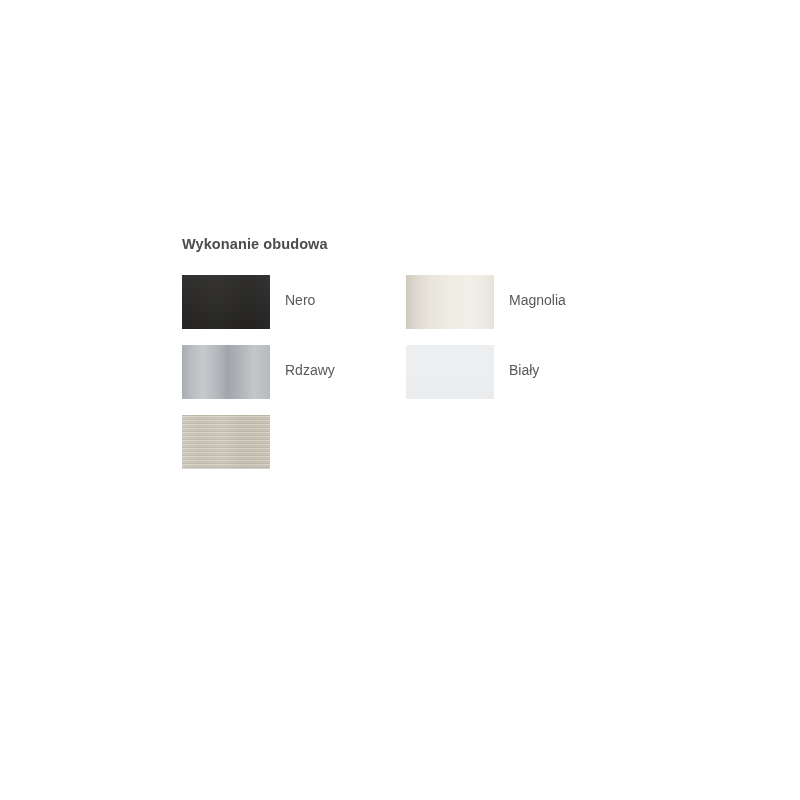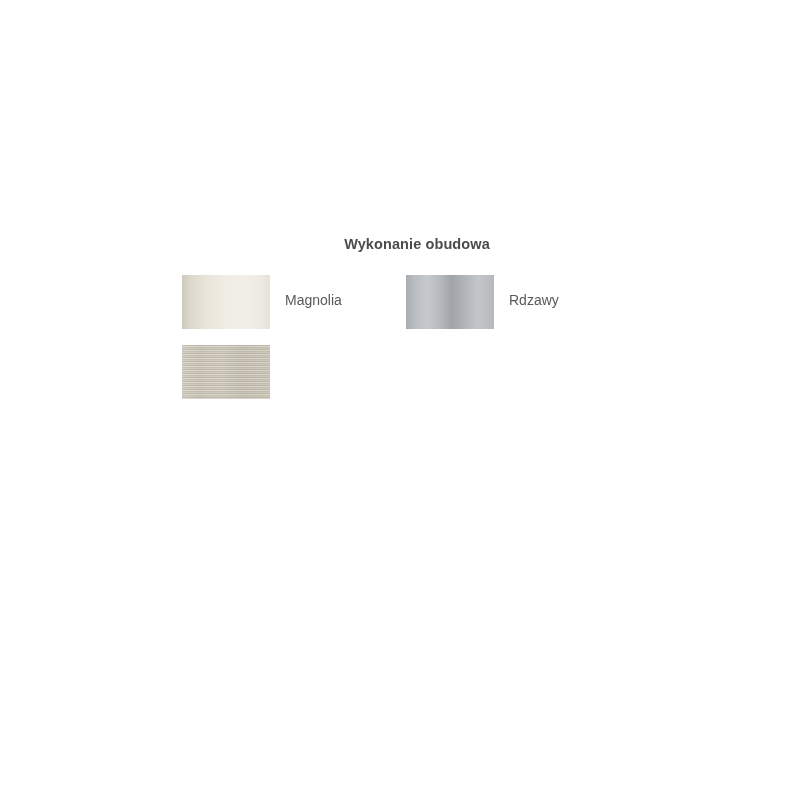--- a/index.html
+++ b/index.html
@@ -12,21 +12,20 @@
     background: #ffffff;
     font-family: "Liberation Sans", sans-serif;
     overflow: hidden;
   }
 
   .page {
     position: relative;
     width: 800px;
     height: 797px;
     background: #ffffff;
-    text-align: center;
   }
 
   .panel {
     position: absolute;
     left: 182px;
     top: 236px;
     width: 470px;
   }
 
   .panel-title {
@@ -176,34 +175,42 @@
 <body>
 
 <div class="page">
 
   <div class="panel">
 
     <h2 class="panel-title">Wykonanie obudowa</h2>
 
     <div class="swatch-grid">
 
+      <div class="swatch-item">
+        <div class="swatch-chip chip-nero"></div>
+        <div class="swatch-label">Nero</div>
+      </div>
 
       <div class="swatch-item">
         <div class="swatch-chip chip-magnolia"></div>
         <div class="swatch-label">Magnolia</div>
       </div>
 
 
       <div class="swatch-item">
         <div class="swatch-chip chip-nickel"></div>
         <div class="swatch-label">Rdzawy</div>
       </div>
 
 
 
+      <div class="swatch-item">
+        <div class="swatch-chip chip-bialy"></div>
+        <div class="swatch-label">Biały</div>
+      </div>
 
       <div class="swatch-item two-line">
         <div class="swatch-chip chip-stal"></div>
       </div>
 
     </div>
   </div>
 </div>
 
 </body></html>

